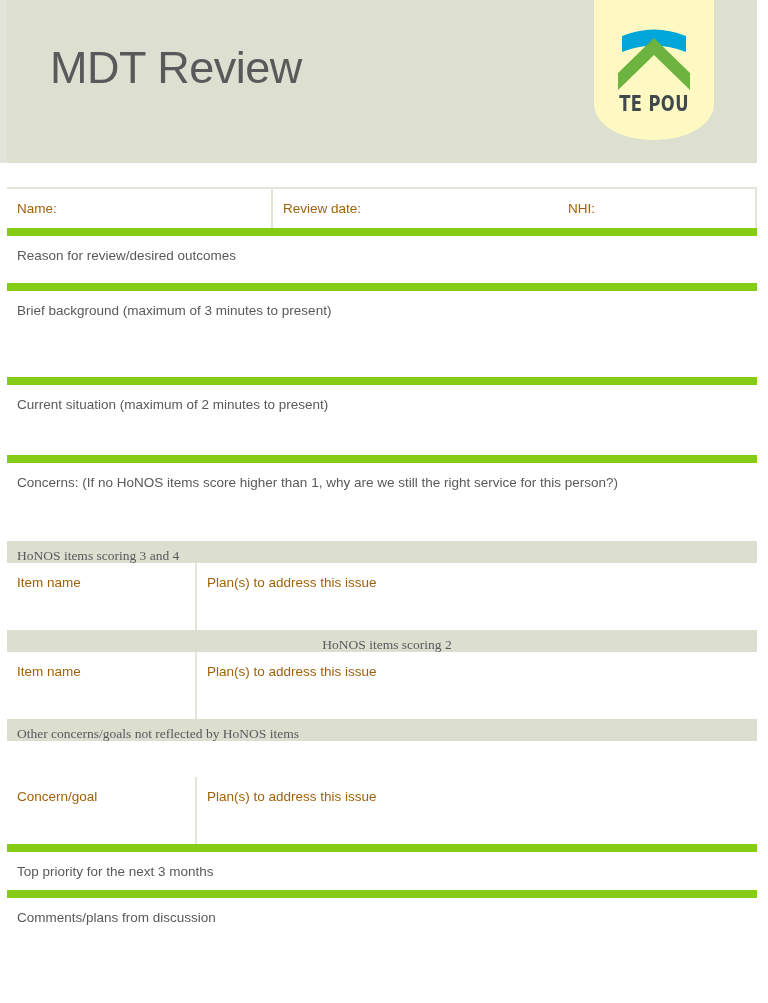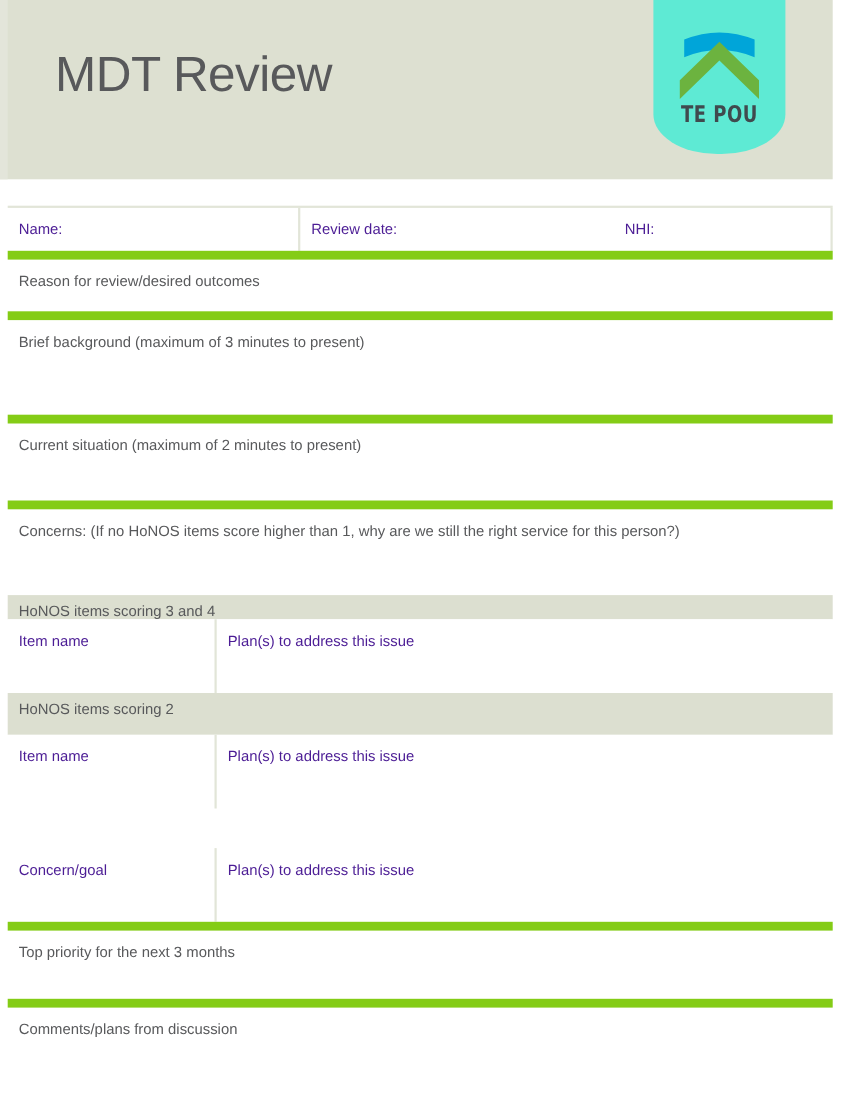--- a/index.html
+++ b/index.html
@@ -47,21 +47,21 @@
     white-space: nowrap;
   }
 
   
   .logo-shield {
     position: absolute;
     left: 594px;
     top: 0;
     width: 120px;
     height: 140px;
-    background: #5eead4;
+    background: #fef9c3;
     border-bottom-left-radius: 58px 36px;
     border-bottom-right-radius: 58px 36px;
   }
   .logo-mark {
     position: absolute;
     left: 20px;
     top: 25px;
     width: 80px;
     height: 65px;
   }
@@ -102,36 +102,37 @@
     font-size: 13.5px;
     line-height: 1.3;
     color: #58595b;
   }
   .row-inner { display: flex; }
   .col {
     position: relative;
     padding: 11px 0 0 10px;
     font-size: 13.5px;
     line-height: 1.3;
-    color: #4c1d95;
+    color: #a16207;
   }
   .divider-right::after {
     content: "";
     position: absolute;
     right: 0;
     top: 0;
     bottom: 0;
     width: 2px;
     background: #e2e5d8;
   }
   .band-label {
     padding: 6px 0 6px 10px;
     font-size: 13.5px;
     color: #58595b;
     line-height: 1.35;
+    font-family: Liberation Serif, serif;
   }
 </style>
 </head>
 <body>
 
 <div class="header-band">
   <div class="edge-strip"></div>
   <div class="page-title">MDT Review</div>
 </div>
 
@@ -192,46 +193,49 @@
     <div class="row-inner">
       <div class="col divider-right" style="width:190px;height:67px;">
         <span>Item name</span>
       </div>
       <div class="col" style="width:560px;height:67px;">
         <span>Plan(s) to address this issue</span>
       </div>
     </div>
   </div>
 
-  <div class="row band" style="height:38px;">
+  <div class="row band" style="height:22px;text-align:center;">
     <div class="band-label">HoNOS items scoring 2</div>
   </div>
   <div class="row" style="height:67px;border-top:none;">
     <div class="row-inner">
       <div class="col divider-right" style="width:190px;height:67px;">
         <span>Item name</span>
       </div>
       <div class="col" style="width:560px;height:67px;">
         <span>Plan(s) to address this issue</span>
       </div>
     </div>
   </div>
 
+  <div class="row band" style="height:22px;">
+    <div class="band-label">Other concerns/goals not reflected by HoNOS items</div>
+  </div>
   <div class="row" style="height:67px;border-top:none;margin-top:36px;">
     <div class="row-inner">
       <div class="col divider-right" style="width:190px;height:67px;">
         <span>Concern/goal</span>
       </div>
       <div class="col" style="width:560px;height:67px;">
         <span>Plan(s) to address this issue</span>
       </div>
     </div>
   </div>
 
-  <div class="row" style="height:70px;">
+  <div class="row" style="height:46px;">
     <div class="cell">
       <span>Top priority for the next 3 months</span>
     </div>
   </div>
 
   <div class="row" style="height:30px;">
     <div class="cell">
       <span>Comments/plans from discussion</span>
     </div>
   </div>

